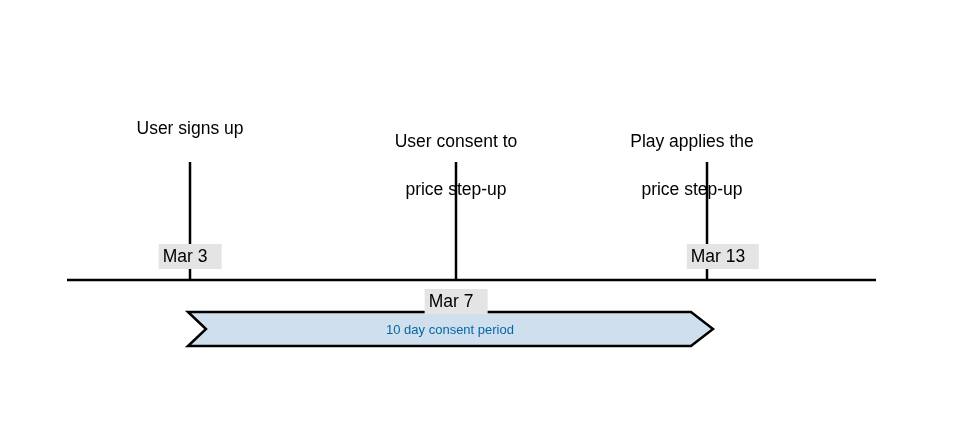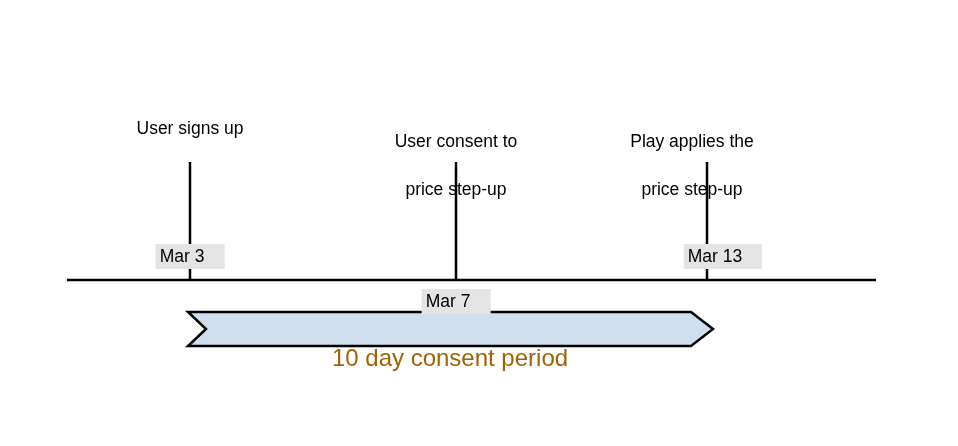--- a/index.html
+++ b/index.html
@@ -34,32 +34,31 @@
     color: #000000;
     white-space: pre-line;
     transform: translateX(-50%);
   }
   .date-chip {
     position: absolute;
     font-size: 17.5px;
     line-height: 22px;
     color: #000000;
     background: #e4e4e4;
-    padding: 1px 20px 2px 4px;
+    padding: 1px 14px 2px 4px;
     transform: translateX(-50%);
     white-space: nowrap;
   }
   .band-label {
     position: absolute;
-    font-size: 24px;
+    font-size: 13px;
     line-height: 22px;
-    color: #a16207;
+    color: #0369a1;
     transform: translate(-50%, -50%);
     white-space: nowrap;
-    margin-top: 28px;
   }
 </style>
 </head>
 <body>
 
 <div id="timeline-canvas">
 
   <svg class="diagram" viewBox="0 0 958 446">
     <line id="axis-line" x1="67" y1="280" x2="876" y2="280" stroke="#000000" stroke-width="2.5"></line>
 

